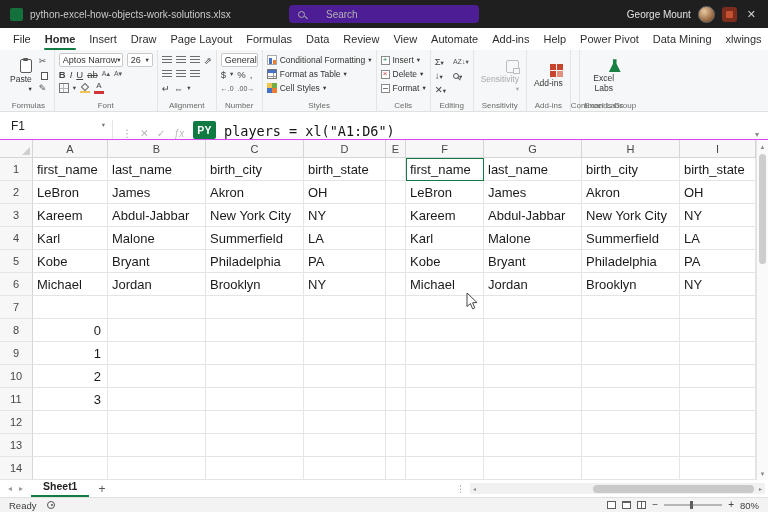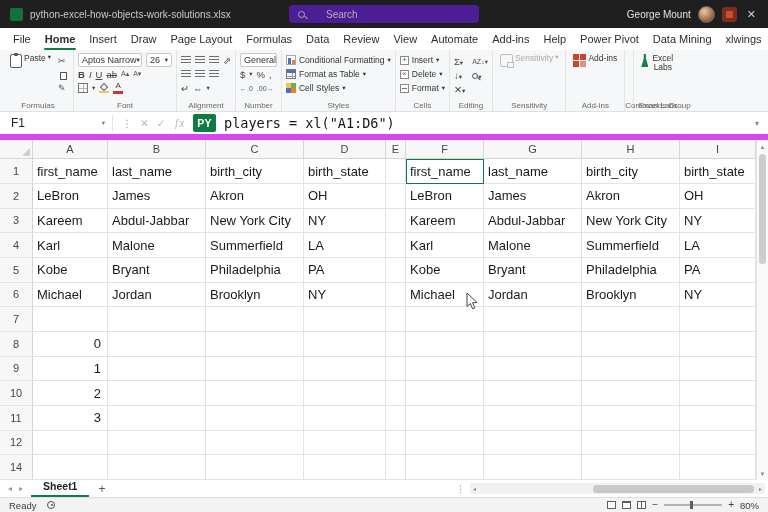--- a/index.html
+++ b/index.html
@@ -28,21 +28,21 @@
   .rtab { font-size:11px; color:#2d2d2d; padding:0 7px; display:flex; align-items:center; position:relative; white-space:nowrap; }
   .rtab.active { font-weight:700; }
   .rtab.active::after { content:""; position:absolute; left:6px; right:6px; bottom:0; height:2.5px; background:#127c43; border-radius:2px; }
   .chev { font-size:6.5px; color:inherit; line-height:1; }
 
   
   .ribbon { height:62px; background:#f6f7f8; display:flex; border-bottom:1px solid #e0e0e0; padding-left:3px; overflow:hidden; }
   .group { position:relative; display:flex; flex-direction:column; padding:3px 4px 12px; border-right:1px solid #e4e4e4; flex:0 0 auto; }
   .glabel { position:absolute; left:0; right:0; bottom:1px; text-align:center; font-size:8px; color:#6a6a6a; white-space:nowrap; }
   .rowline { display:flex; align-items:center; gap:4px; height:14px; font-size:9.5px; color:#454545; }
-  .bigbtn { display:flex; align-items:flex-start; justify-content:center; gap:2px;
+  .bigbtn { display:flex; flex-direction:column; align-items:flex-end; justify-content:center; gap:2px;
             font-size:8.5px; color:#363636; padding:1px 3px; height:100%; text-align:center; line-height:1.1; }
   .selbox { display:flex; align-items:center; justify-content:space-between; border:1px solid #c9c9c9; background:#fff;
             border-radius:2px; font-size:9px; color:#333; padding:0 3px; height:14px; white-space:nowrap; overflow:hidden; }
   .gray { color:#ababab; }
   .clip-wrap { display:flex; gap:4px; height:100%; }
   .clip-col { display:flex; flex-direction:column; justify-content:flex-start; gap:3px; font-size:9px; color:#4c4c4c; padding-top:3px; }
   .i-clipboard { width:12px; height:14px; border:1.2px solid #595959; border-radius:2px; position:relative; background:#fff; }
   .i-clipboard::before { content:""; position:absolute; top:-2.5px; left:2.5px; width:4.5px; height:3px; background:#595959; border-radius:1px; }
   .i-copy { width:7px; height:8px; border:1px solid #555; background:#fff; position:relative; margin:3px 2px 0 2px; }
   .i-copy::after { content:""; position:absolute; left:2px; top:-3.5px; width:7px; height:8px; border:1px solid #555; background:transparent; z-index:-1; }
@@ -73,21 +73,21 @@
   .i-mag2::after { content:""; position:absolute; width:3.5px; height:1.2px; background:#555; right:-3px; bottom:-1px; transform:rotate(45deg); }
   .i-sens { width:13px; height:13px; border:1.5px solid #bdbdbd; border-radius:2px; position:relative; }
   .i-sens::after { content:""; position:absolute; right:-2px; bottom:-2px; width:5px; height:4px; border:1.2px solid #bdbdbd; background:#f6f7f8; }
   .i-addins { width:13px; height:13px; background-image:linear-gradient(#c8442c,#c8442c),linear-gradient(#c8442c,#c8442c),linear-gradient(#c8442c,#c8442c),linear-gradient(#e0907d,#e0907d);
               background-repeat:no-repeat; background-size:6px 6px; background-position:0 0,7px 0,0 7px,7px 7px; }
   .i-toolpak { width:12px; height:12px; border:2px solid #d8572b; position:relative; }
   .i-toolpak::after { content:""; position:absolute; right:-4px; bottom:-4px; width:6px; height:6px; background:#d8572b; }
   .i-flask { width:12px; height:13px; background:#1a7f43; clip-path:polygon(35% 0,65% 0,65% 35%,100% 100%,0 100%,35% 35%); }
 
   
-  .fbar { height:28px; display:flex; align-items:center; background:#fff; border-bottom:6px solid #d946ef; }
+  .fbar { height:28px; display:flex; align-items:flex-end; background:#fff; border-bottom:1px solid #d946ef; }
   .namebox { width:112px; height:100%; display:flex; align-items:center; justify-content:space-between; padding:0 7px 0 11px; font-size:12px; color:#222; }
   .fbar-sep { width:1px; height:70%; background:#e4e4e4; }
   .fbar-icons { display:flex; align-items:center; gap:8px; padding:0 9px; color:#b9b9b9; font-size:10.5px; }
   .fdots { color:#9a9a9a; font-size:10px; }
   .fx { font-style:italic; font-size:10px; }
   .py-badge { background:#0f7b43; color:#fff; font-size:10.5px; font-weight:700; padding:3px 4px; border-radius:2px; margin-right:8px; letter-spacing:.4px; }
   .fml { font-family:"DejaVu Sans Mono", monospace; font-size:13.5px; color:#141414; white-space:pre; }
   .fbar-end { margin-left:auto; color:#8a8a8a; font-size:8px; padding-right:9px; }
 
   
@@ -535,20 +535,32 @@
             <td class=""></td>
             <td class=""></td>
             <td class=""></td>
             <td class=""></td>
             <td class=""></td>
             <td class=""></td>
             <td class=""></td>
             <td class=""></td>
           </tr>
           <tr>
+            <th class="rh">13</th>
+            <td class=""></td>
+            <td class=""></td>
+            <td class=""></td>
+            <td class=""></td>
+            <td class=""></td>
+            <td class=""></td>
+            <td class=""></td>
+            <td class=""></td>
+            <td class=""></td>
+          </tr>
+          <tr>
             <th class="rh">14</th>
             <td class=""></td>
             <td class=""></td>
             <td class=""></td>
             <td class=""></td>
             <td class=""></td>
             <td class=""></td>
             <td class=""></td>
             <td class=""></td>
             <td class=""></td>

